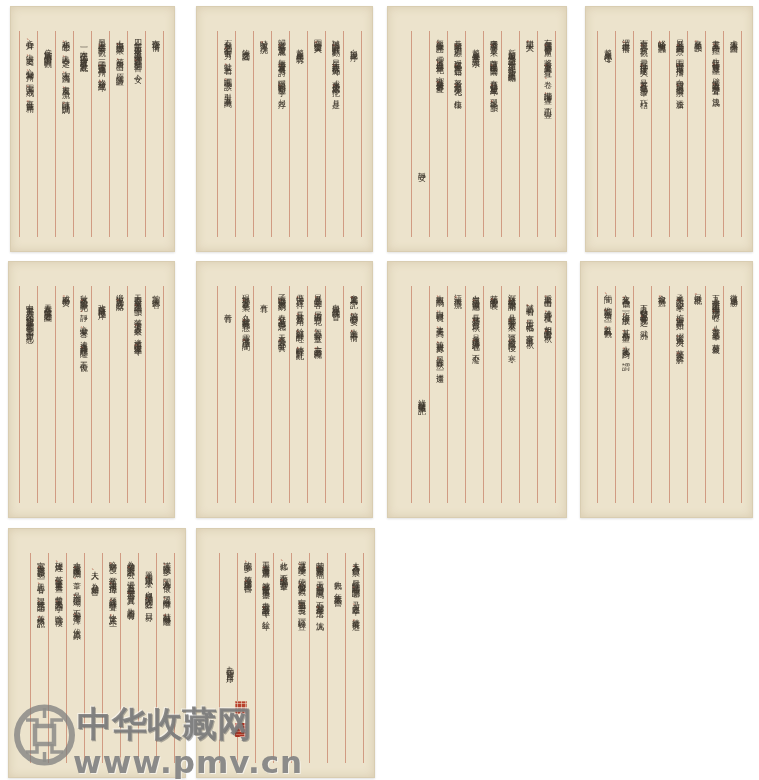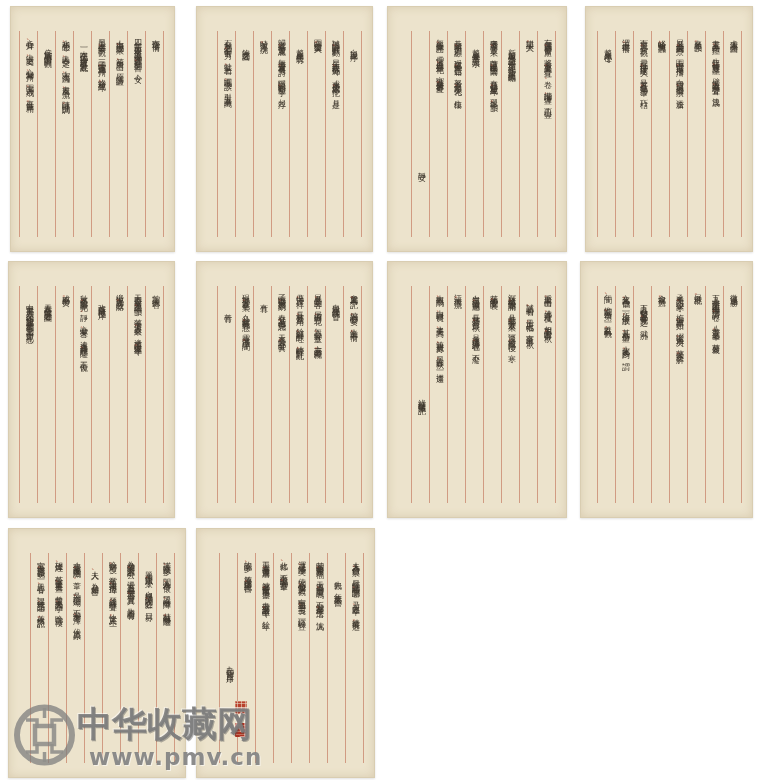--- a/index.html
+++ b/index.html
@@ -58,22 +58,22 @@
   .watermark{position:absolute;left:0;top:0;width:759px;height:780px;pointer-events:none;}
   .wm-coin{position:absolute;left:13px;top:700px;width:63px;height:70px;opacity:.82;}
   .wm-name{
     position:absolute;left:77px;top:701px;width:170px;height:50px;
     font-size:35px;font-weight:bold;letter-spacing:0px;line-height:46px;
     color:rgba(122,122,122,.88);
     text-shadow:1px 1px 0 rgba(88,88,88,.45), -1px -1px 0 rgba(255,255,255,.5);
     font-family:"DejaVu Serif","Liberation Serif",serif;white-space:nowrap;
   }
   .wm-url{
-    position:absolute;left:89px;top:744px;
-    font-size:23px;font-weight:bold;letter-spacing:1px;
+    position:absolute;left:73px;top:744px;
+    font-size:31px;font-weight:bold;letter-spacing:1px;
     color:rgba(128,128,128,.9);
     text-shadow:1px 1px 0 rgba(255,255,255,.55);
     font-family:"DejaVu Sans","Liberation Sans",sans-serif;white-space:nowrap;
   }
 </style>
 </head>
 <body>
 
 <div class="stage" style="--bg: #ffffff; --paper: #ece3cc; --rule: rgba(186,96,70,0.55); --ink: #3d362c; --seal: #b8402c;">
 

